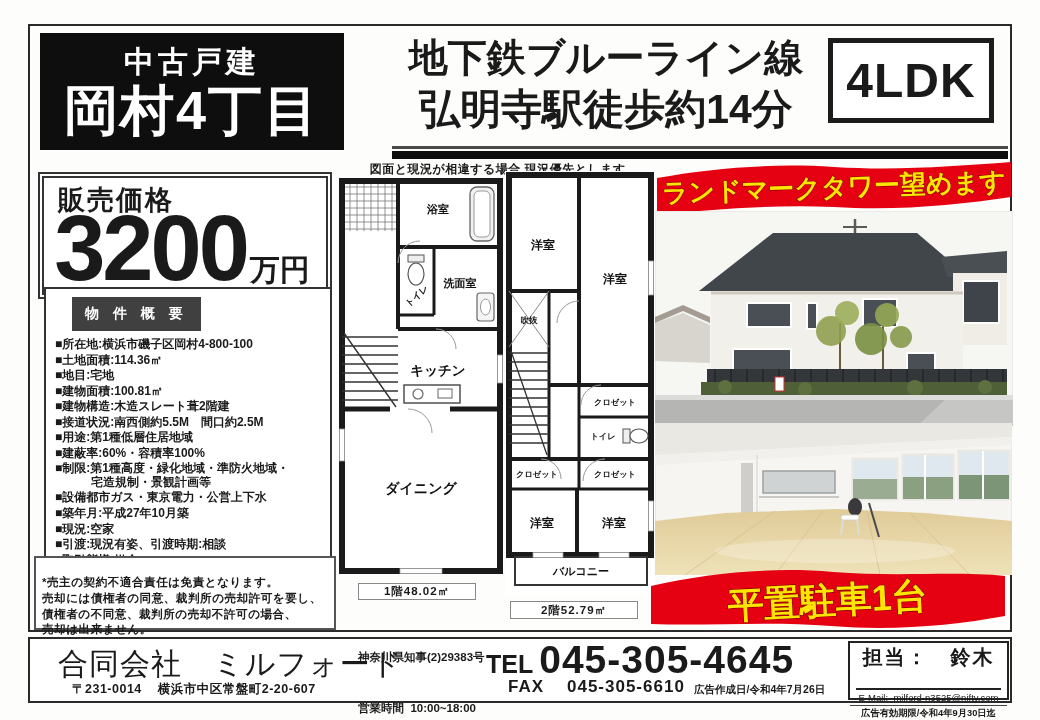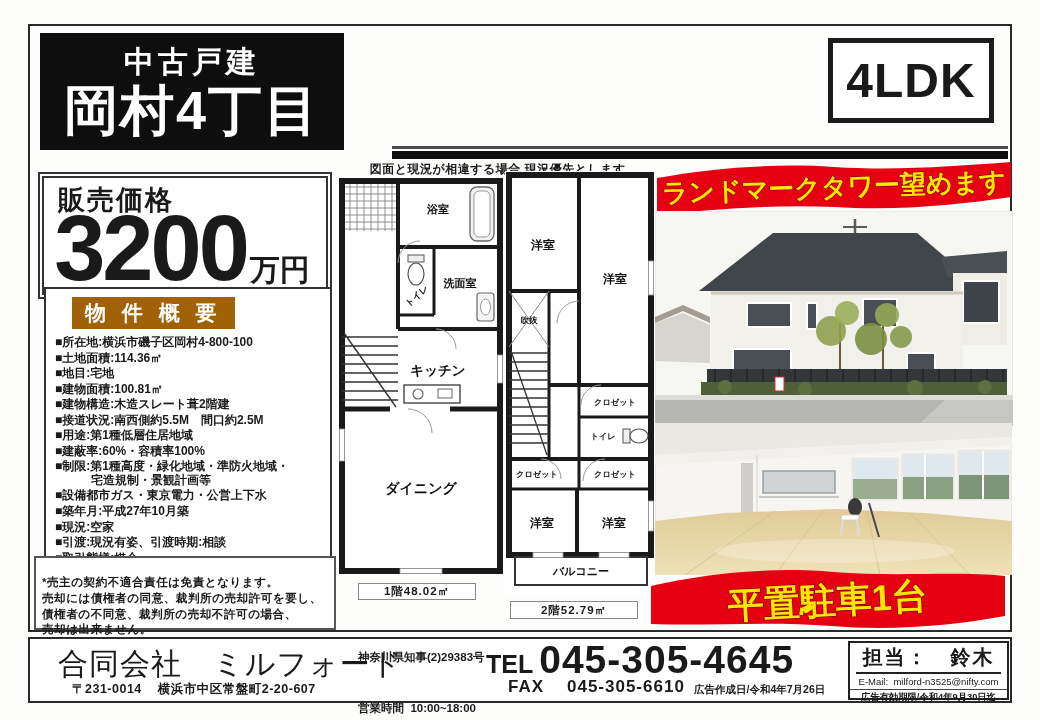--- a/index.html
+++ b/index.html
@@ -29,21 +29,21 @@
 
   
   .price-box { left:38px; top:172px; width:294px; height:127px; border:6px double #333; background:#fff; }
   .price-label { position:absolute; left:14px; top:4px; font-size:27px; font-weight:bold; letter-spacing:2px; }
   .price-row { position:absolute; left:0; right:6px; bottom:2px; display:flex; align-items:baseline; justify-content:center; }
   .price-amount { font-size:92px; font-weight:bold; letter-spacing:-3px; line-height:0.92; }
   .price-unit { font-size:30px; font-weight:bold; margin-left:3px; }
 
   
   .ov-box { left:44px; top:287px; width:288px; height:281px; border:2px solid #333; background:#fff; }
-  .ov-header { display:inline-block; margin:8px 0 0 26px; background:#a16207; color:#fff; font-size:21px; font-weight:bold; letter-spacing:5px; padding:2px 13px; }
+  .ov-header { display:inline-block; margin:8px 0 0 26px; background:#404040; color:#fff; font-size:14px; font-weight:bold; letter-spacing:5px; padding:8px 13px; }
   .ov-list { margin:7px 6px 7px 9px; font-size:12px; font-weight:bold; }
   .ov-item { margin-bottom:2px; line-height:1.13; white-space:pre-line; }
   .note-box { left:34px; top:556px; width:302px; height:74px; border:2px solid #555; background:#fff; padding:16px 6px; font-size:11.6px; font-weight:bold; line-height:1.36; white-space:pre-line; letter-spacing:0.5px; z-index:5; }
 
   
   .fp { background:#fff; }
   .fp text { font-weight:bold; fill:#111; }
   .fp-label { border:1px solid #888; background:#fff; font-size:11.5px; font-weight:bold; display:flex; align-items:center; justify-content:center; letter-spacing:1px; }
 
   
@@ -53,36 +53,40 @@
   .company { left:58px; top:644px; font-size:30px; font-weight:normal; letter-spacing:1px; }
   .addr { left:72px; top:681px; font-size:12.5px; font-weight:bold; letter-spacing:0.5px; }
   .license { left:358px; top:650px; font-size:11.5px; font-weight:bold; }
   .hours { left:358px; top:701px; font-size:11.5px; font-weight:bold; }
   .tel-row { left:486px; top:638px; display:flex; align-items:baseline; }
   .tel-label { font-size:25px; font-weight:bold; }
   .tel-num { font-size:39px; font-weight:bold; letter-spacing:1px; margin-left:6px; }
   .fax-row { left:508px; top:677px; font-size:17px; font-weight:bold; letter-spacing:1px; }
   .ad-created { left:694px; top:683px; font-size:10.5px; font-weight:bold; }
   .staff-box { left:848px; top:641px; width:161px; height:59px; border:2px solid #222; background:#fff; text-align:center; }
-  .staff-name { font-size:20px; font-weight:bold; letter-spacing:2px; border-bottom:2px solid #222; margin:1px 6px 0 6px; padding-bottom:1px; }
+  .staff-name { font-size:20px; font-weight:bold; letter-spacing:2px; border-bottom:2px solid #222; margin:1px 6px 0 6px; padding-bottom:17px; }
   .email-line { font-size:9.5px; margin-top:2px; }
   .expiry { font-size:9.3px; font-weight:bold; border-top:1px solid #444; margin-top:2px; padding-top:1px; }
 </style>
 </head>
 <body>
 
 <div class="page">
 
   <div class="abs main-border"></div>
 
   <div class="abs title-box">
     <div class="title-sub">中古戸建</div>
     <div class="title-main">岡村4丁目</div>
   </div>
 
+  <div class="abs station">
+    <div class="station-l1">地下鉄ブルーライン線</div>
+    <div class="station-l2">弘明寺駅徒歩約14分</div>
+  </div>
 
   <div class="abs ldk-box">4LDK</div>
 
   <div class="abs rule-thin"></div>
   <div class="abs rule-thick"></div>
 
   <div class="abs plan-note">図面と現況が相違する場合,現況優先とします。</div>
 
   <div class="abs price-box">
     <div class="price-label">販売価格</div>

